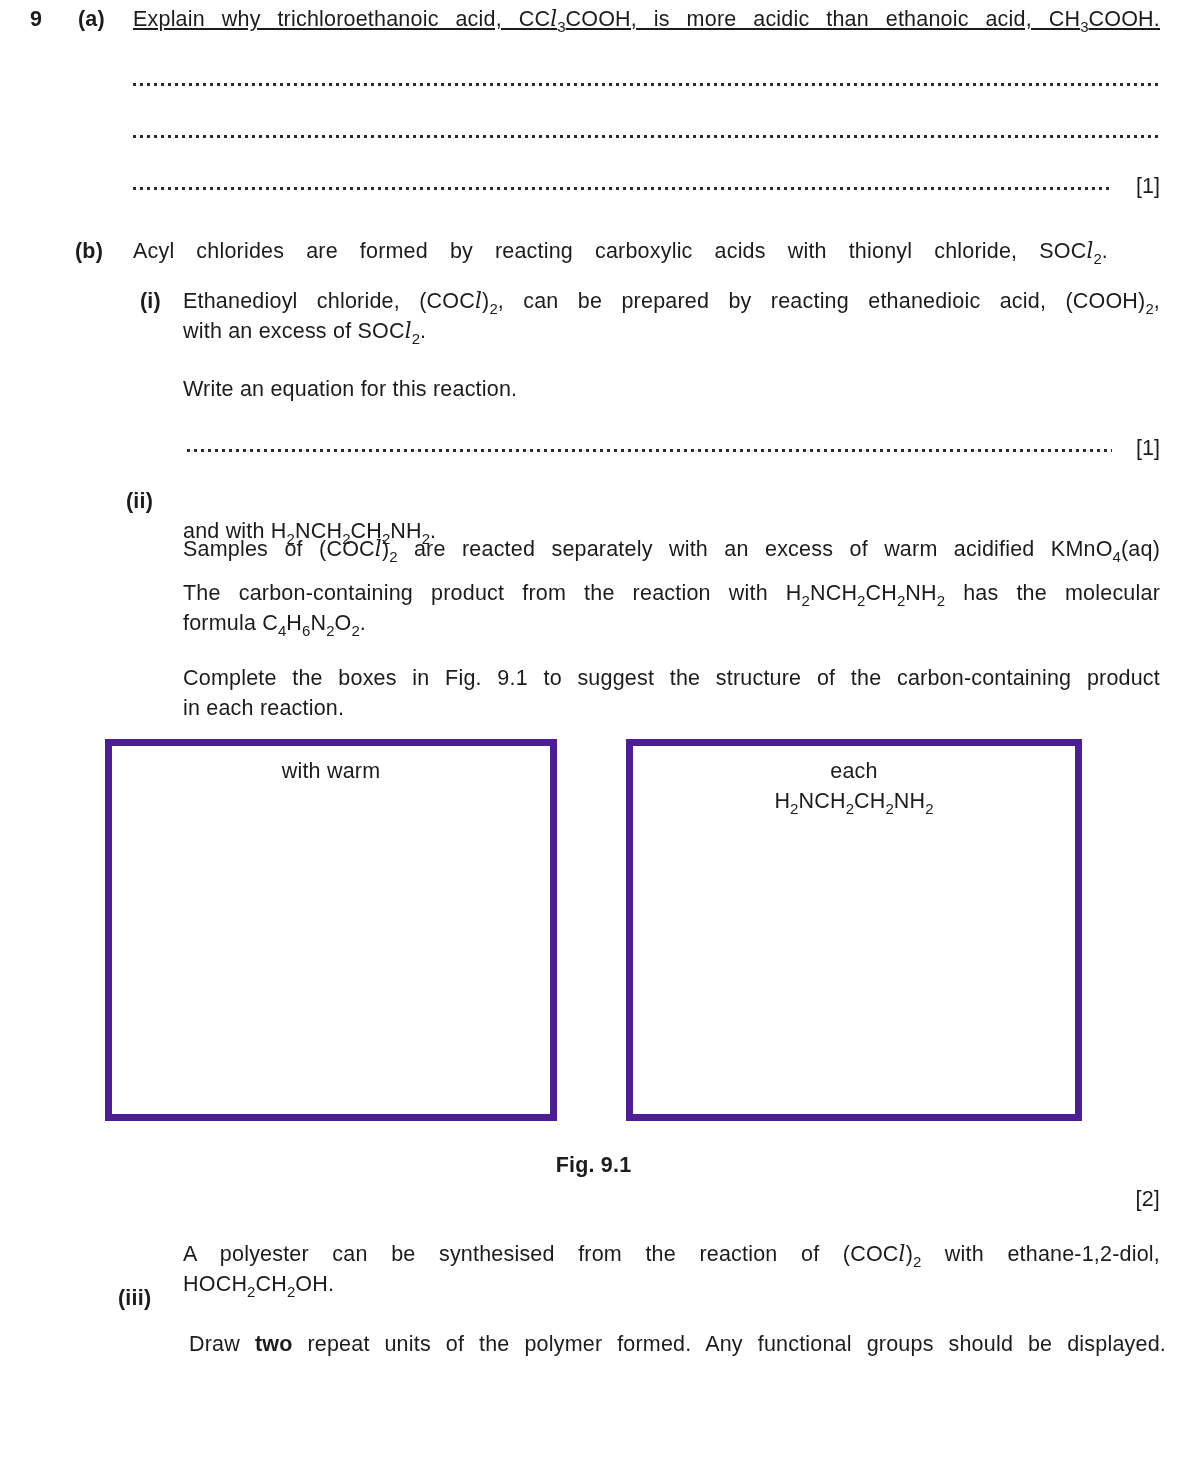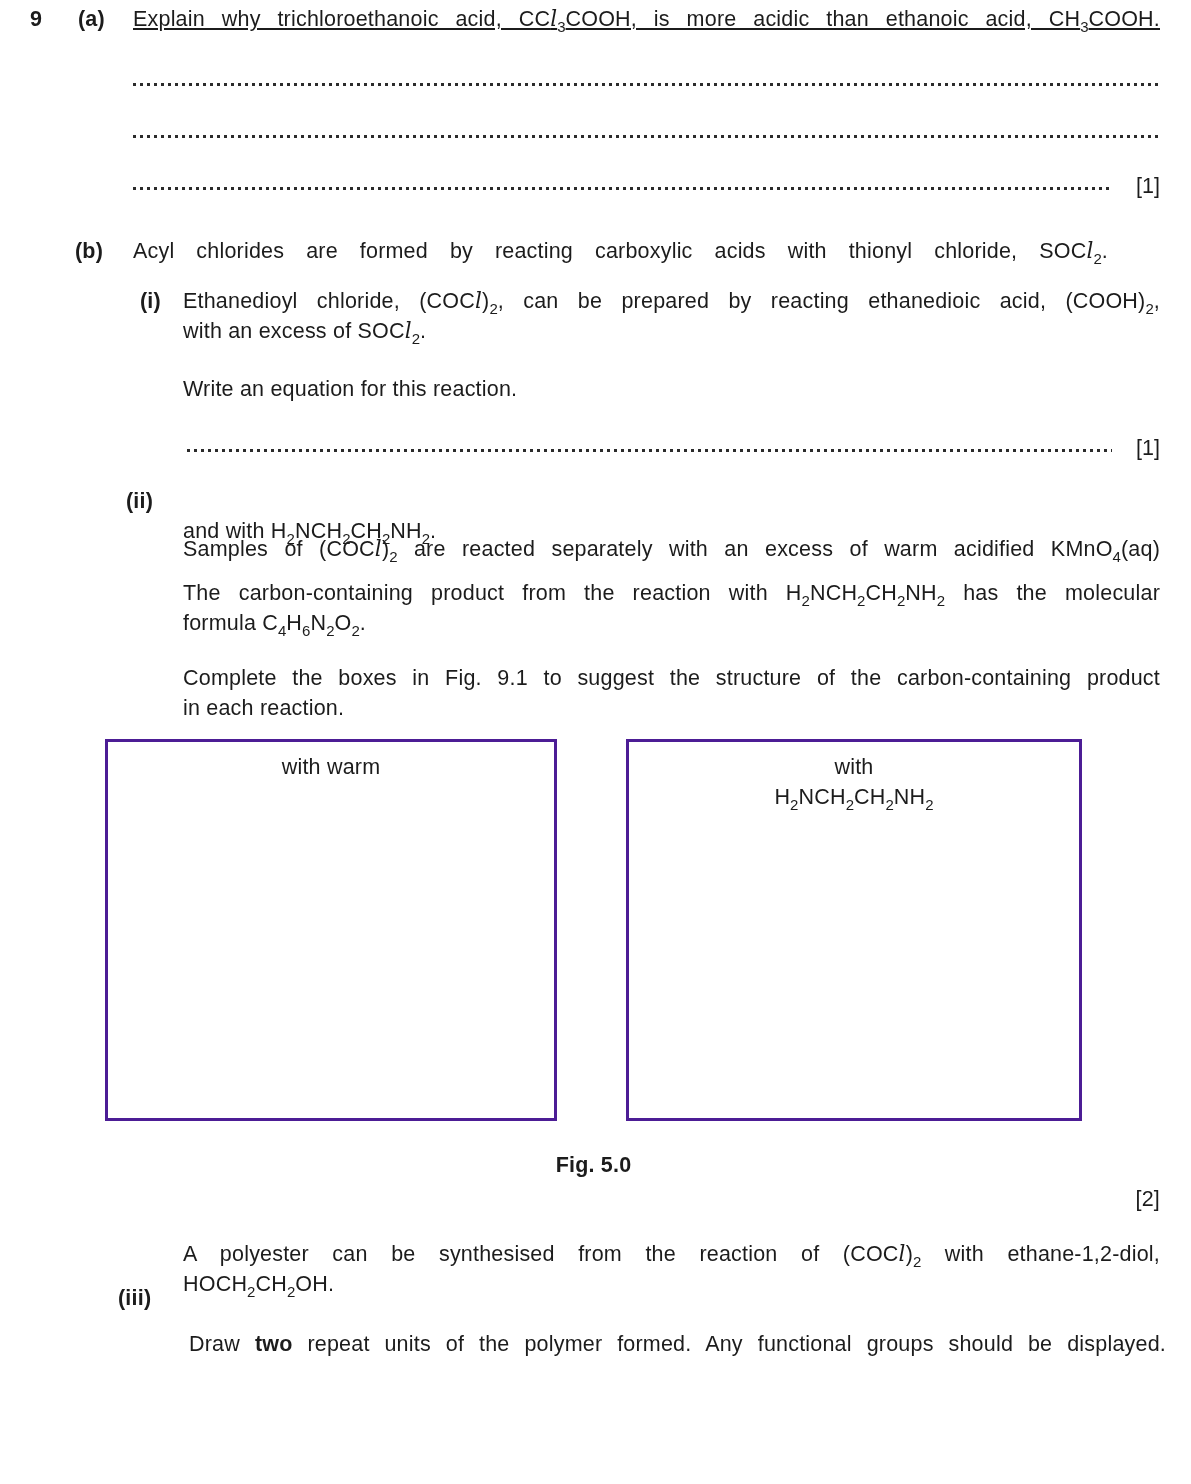--- a/index.html
+++ b/index.html
@@ -13,21 +13,21 @@
   .fit{white-space:normal;text-align:justify;text-align-last:justify;}
   .center{text-align:center;text-align-last:center;}
   .right{text-align:right;text-align-last:right;}
   sub{font-size:15px;line-height:0;vertical-align:-6px;letter-spacing:0;}
   .chem{font-family:"DejaVu Serif","Liberation Serif",serif;font-style:italic;}
   .answer-row{position:absolute;height:30px;}
   .dots{position:absolute;top:13px;height:3px;left:0;right:0;
         background:repeating-linear-gradient(90deg,#2b2b2b 0 2.6px,transparent 2.6px 7px);}
   .dots-short{right:48px;}
   .marks{position:absolute;right:0;top:-3px;font-size:21.5px;line-height:30px;}
-  .sbox{position:absolute;border:3px solid #4c1d95;box-sizing:border-box;
+  .sbox{position:absolute;border:7px solid #4c1d95;box-sizing:border-box;
         text-align:center;padding-top:10px;background:#ffffff;}
   .sbox .bl{font-size:21.5px;line-height:30px;white-space:nowrap;letter-spacing:0.2px;}
 </style>
 </head>
 <body>
 
 <div class="t bold" style="left:30px;top:4px;">9</div>
 <div class="t bold" style="left:78px;top:4px;">(a)</div>
 <div class="t fit" style="left:133px;top:4px;width:1027px;text-decoration:underline;">Explain why trichloroethanoic acid, CC<span class="chem">l</span><sub>3</sub>COOH, is more acidic than ethanoic acid, CH<sub>3</sub>COOH.</div>
 
@@ -63,25 +63,25 @@
 <div class="t" style="left:183px;top:608px;">formula C<sub>4</sub>H<sub>6</sub>N<sub>2</sub>O<sub>2</sub>.</div>
 
 <div class="t fit" style="left:183px;top:663px;width:977px;">Complete the boxes in Fig. 9.1 to suggest the structure of the carbon-containing product</div>
 <div class="t" style="left:183px;top:693px;">in each reaction.</div>
 
 <div class="sbox" style="left:105px;top:739px;width:452px;height:382px;">
   <div class="bl">with warm</div>
 </div>
 
 <div class="sbox" style="left:626px;top:739px;width:456px;height:382px;">
-  <div class="bl">with</div>
+  <div class="bl">each</div>
   <div class="bl">H<sub>2</sub>NCH<sub>2</sub>CH<sub>2</sub>NH<sub>2</sub></div>
 </div>
 
-<div class="t bold center" style="left:105px;top:1150px;width:977px;">Fig. 5.0</div>
+<div class="t bold center" style="left:105px;top:1150px;width:977px;">Fig. 9.1</div>
 
 <div class="t right" style="left:1000px;top:1184px;width:160px;">[2]</div>
 
 <div class="t bold" style="left:118px;top:1239px;margin-top:44px;">(iii)</div>
 <div class="t fit" style="left:183px;top:1239px;width:977px;">A polyester can be synthesised from the reaction of (COC<span class="chem">l</span>)<sub>2</sub> with ethane-1,2-diol,</div>
 <div class="t" style="left:183px;top:1269px;">HOCH<sub>2</sub>CH<sub>2</sub>OH.</div>
 
 <div class="t fit" style="left:189px;top:1329px;width:977px;">Draw <b>two</b> repeat units of the polymer formed. Any functional groups should be displayed.</div>
 
 </body></html>

